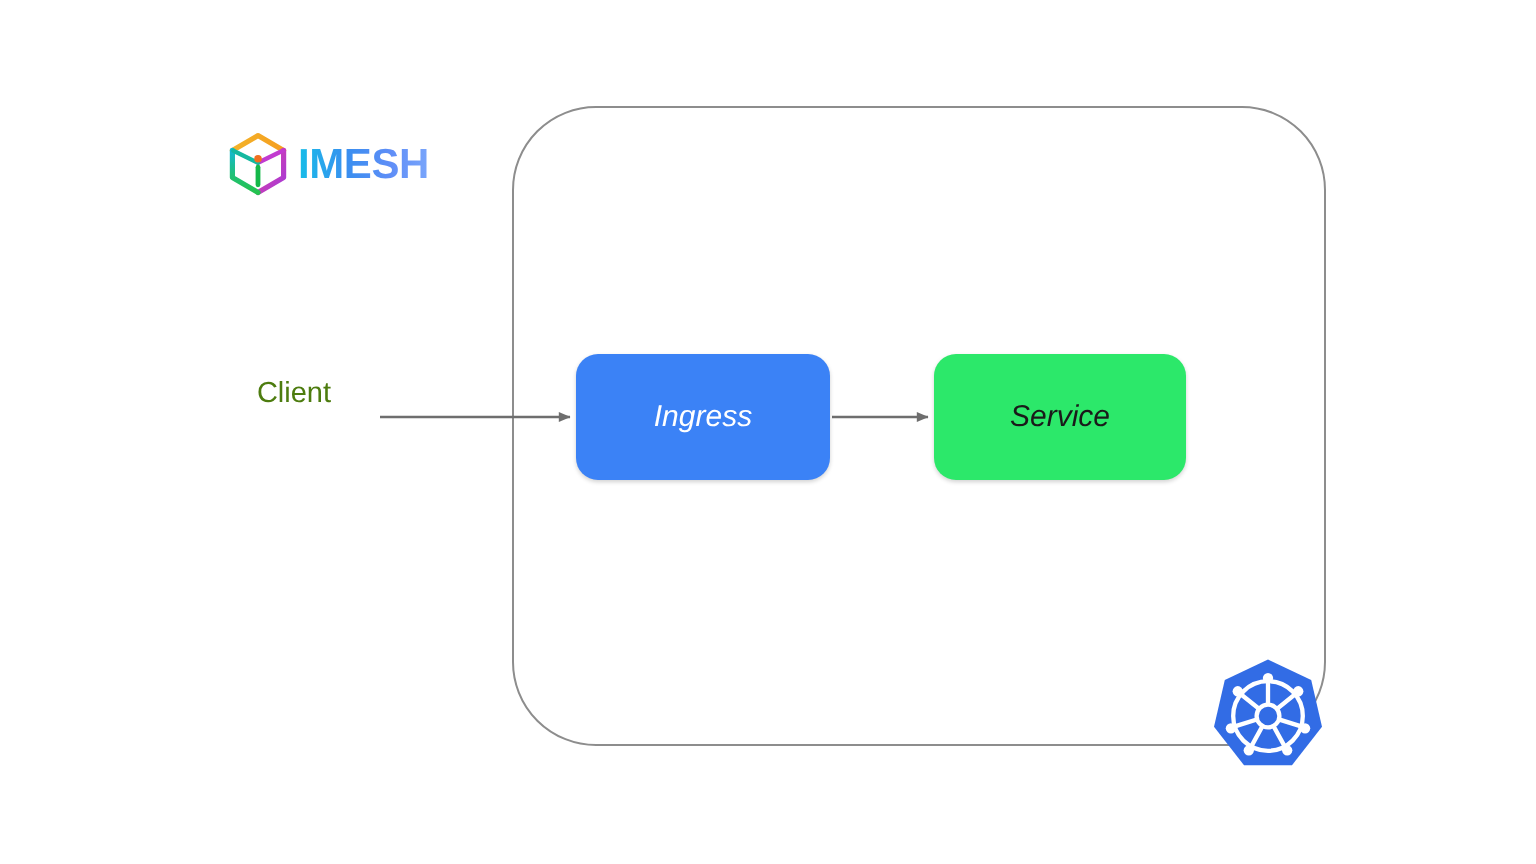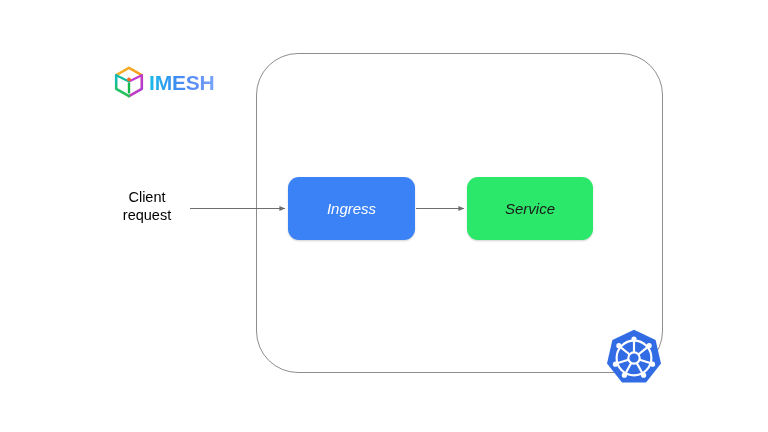--- a/index.html
+++ b/index.html
@@ -62,21 +62,21 @@
 
   
   .client-label {
     position: absolute;
     left: 104px;
     top: 188px;
     width: 86px;
     text-align: center;
     font-size: 14.5px;
     line-height: 18px;
-    color: #000000;
+    color: #4d7c0f;
     font-family: "Liberation Sans", sans-serif;
   }
 
   
   .arrows {
     position: absolute;
     left: 0;
     top: 0;
     width: 768px;
     height: 432px;
@@ -161,21 +161,20 @@
         <circle cx="16" cy="14.4" r="1.9" fill="#f07020"></circle>
       </svg>
     </span>
     <span class="brand-text">IMESH</span>
   </div>
 
   <div class="cluster-boundary"></div>
 
   <div class="client-label">
     <div>Client</div>
-    <div>request</div>
   </div>
 
   <svg class="arrows" viewBox="0 0 768 432">
     <defs>
       <marker id="arrowHead" markerWidth="7" markerHeight="7" refX="6" refY="3.1" orient="auto" markerUnits="userSpaceOnUse">
         <path d="M0.4,0.6 L6.3,3.1 L0.4,5.6 z" fill="#6e6e6e"></path>
       </marker>
     </defs>
     <line x1="190" y1="208.5" x2="285" y2="208.5" stroke="#6e6e6e" stroke-width="1.15" marker-end="url(#arrowHead)"></line>
     <line x1="416" y1="208.5" x2="464" y2="208.5" stroke="#6e6e6e" stroke-width="1.15" marker-end="url(#arrowHead)"></line>

